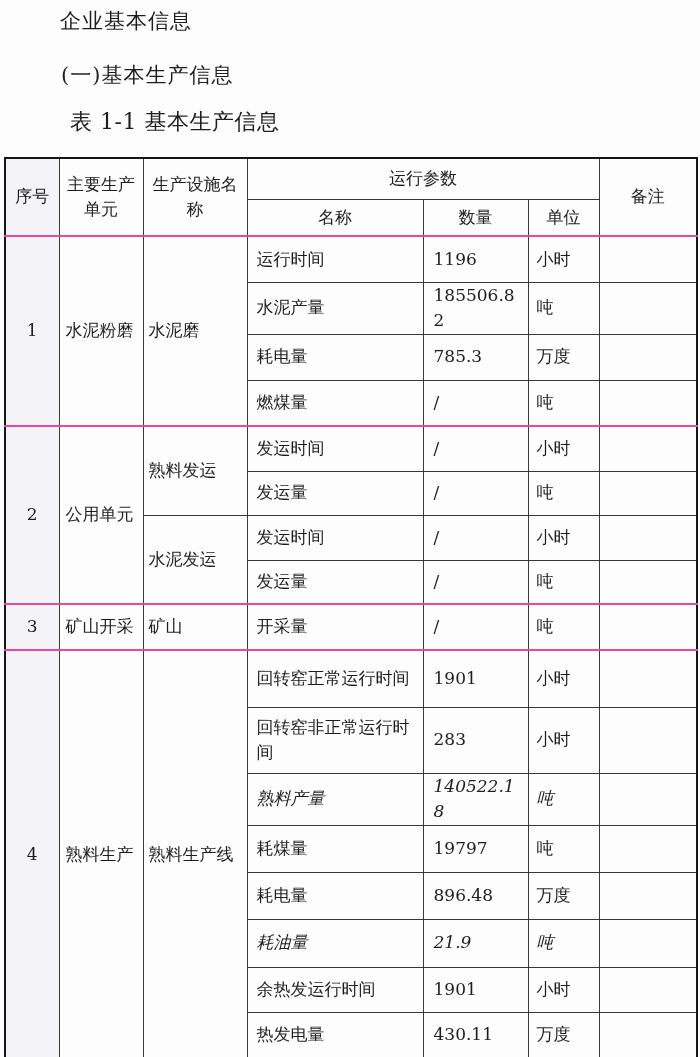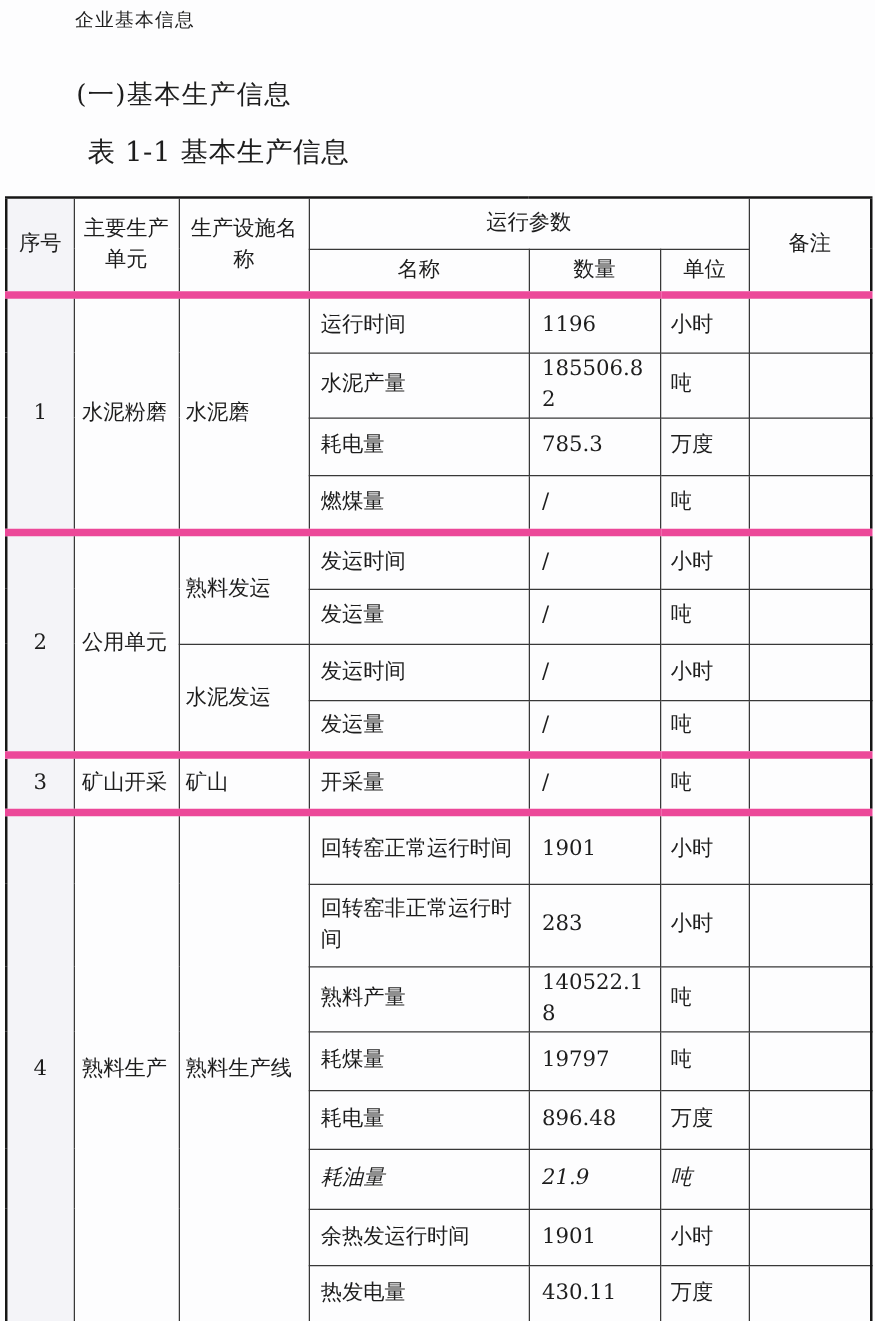--- a/index.html
+++ b/index.html
@@ -6,21 +6,21 @@
   body{
     width:700px;height:1057px;
     background:#fdfdfe;
     font-family:"DejaVu Serif","Liberation Serif",serif;
     color:#1d1d1d;
     position:relative;
     overflow:hidden;
   }
   .doc-title{
     position:absolute;left:60px;top:7px;
-    font-size:15px;letter-spacing:1px;text-align:center;
+    font-size:21px;letter-spacing:1px;text-align:center;
   }
   .section-heading{
     position:absolute;left:61px;top:61px;
     font-size:21px;font-weight:normal;letter-spacing:1px;
   }
   .table-caption{
     position:absolute;left:70px;top:107px;
     font-size:22px;letter-spacing:0.5px;
   }
   table.info-table{
@@ -39,21 +39,21 @@
     overflow:hidden;
     word-break:break-all;
   }
   .info-table th{
     font-weight:normal;
     text-align:center;
     padding:0 2px;
   }
   .info-table thead tr:first-child th{border-top:2px solid #161616;}
   .info-table tbody tr:first-child td{border-top:2px solid #161616;}
-  .info-table tbody tr.group-start td{border-top:6px solid #ec4899;}
+  .info-table tbody tr.group-start td{border-top:2px solid #ec4899;}
   .col-seq{background:#f4f4f8;text-align:center;}
   td.col-main{padding:0 2px 0 6px;}
   td.col-fac{padding:0 2px 0 5px;}
   td.col-name{padding:0 4px 0 9px;}
   td.col-qty{padding:0 4px 0 10px;}
   td.col-unit{padding:0 2px 0 8px;}
   td.col-remark{padding:0;}
 </style>
 </head>
 <body>
@@ -159,21 +159,21 @@
         <td class="col-qty">1901</td>
         <td class="col-unit">小时</td>
         <td class="col-remark"></td>
       </tr>
       <tr style="height: 66px;">
         <td class="col-name">回转窑非正常运行时间</td>
         <td class="col-qty">283</td>
         <td class="col-unit">小时</td>
         <td class="col-remark"></td>
       </tr>
-      <tr style="height: 45px;">
+      <tr style="height: 45px; font-style: italic;">
         <td class="col-name">熟料产量</td>
         <td class="col-qty">140522.18</td>
         <td class="col-unit">吨</td>
         <td class="col-remark"></td>
       </tr>
       <tr style="height: 47px;">
         <td class="col-name">耗煤量</td>
         <td class="col-qty">19797</td>
         <td class="col-unit">吨</td>
         <td class="col-remark"></td>

